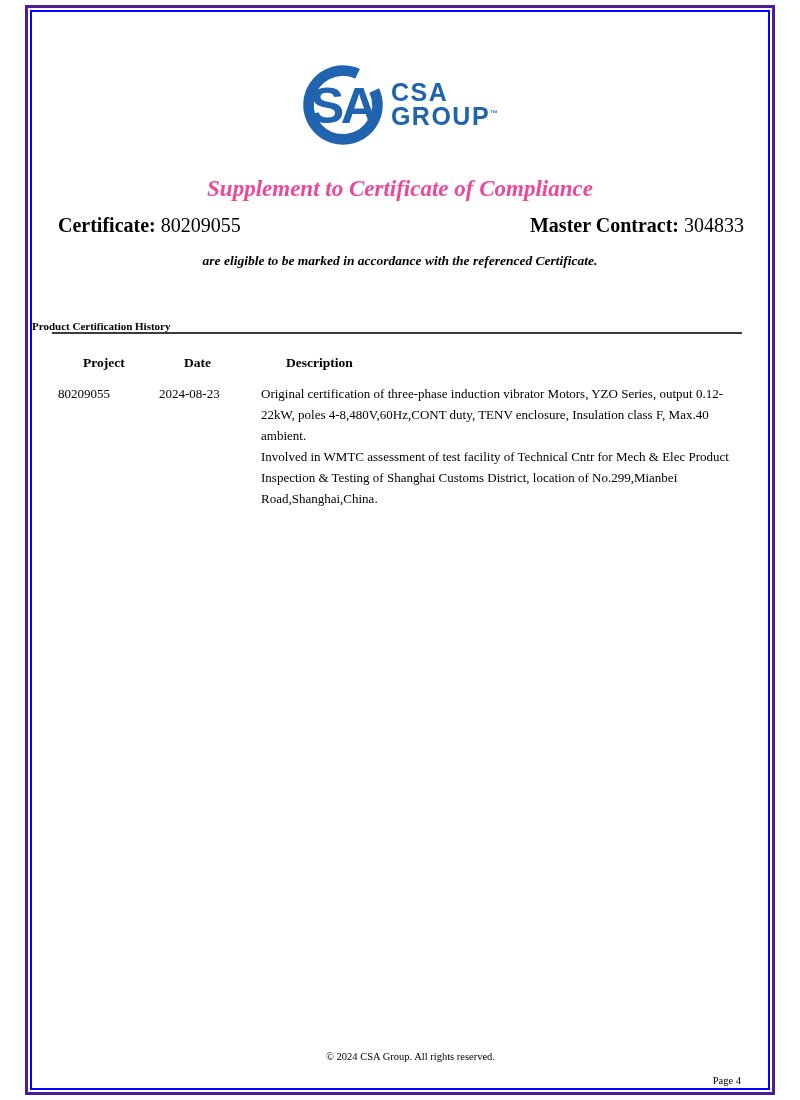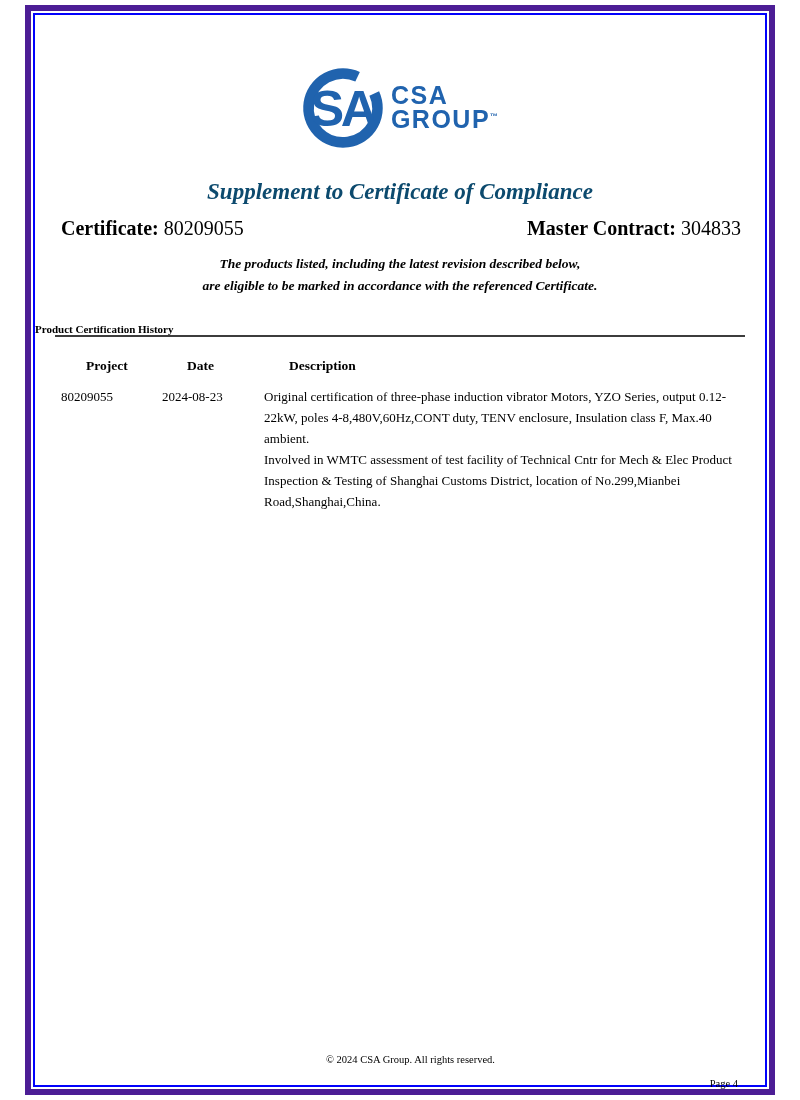--- a/index.html
+++ b/index.html
@@ -3,21 +3,21 @@
 <meta charset="utf-8">
 <style>
   * { margin:0; padding:0; box-sizing:border-box; }
   html,body { background:#ffffff; }
   .page {
     position:relative; width:800px; height:1100px; background:#ffffff;
     font-family:"Liberation Serif", serif; color:#000; overflow:hidden;
   }
   .frame-outer {
     position:absolute; left:25px; top:5px; width:750px; height:1090px;
-    border:6px solid #4c1d95;
+    border:3px solid #4c1d95;
   }
   .frame-inner {
     position:absolute; top:2px; left:2px; right:2px; bottom:2px;
     border:2px solid #0202fc;
   }
   .content { position:absolute; top:0; left:0; right:0; bottom:0; }
 
   
   .logo-row {
     position:absolute; top:52px; left:0; width:100%;
@@ -27,21 +27,21 @@
   .wordmark {
     color:#2063AE; font-family:"Liberation Sans", sans-serif;
     font-weight:bold; font-size:25px; line-height:21px; letter-spacing:1.5px;
   }
   .tm { font-size:8px; vertical-align:super; letter-spacing:0; }
 
   
   .doc-title {
     position:absolute; top:163px; left:0; width:100%; text-align:center;
     font-size:23px; line-height:28px; font-weight:bold; font-style:italic;
-    color:#0c4a6e;
+    color:#ec4899;
   }
 
   
   .meta-row {
     position:absolute; top:204px; left:26px; right:24px;
     display:flex; justify-content:space-between; font-size:20px; line-height:19px;
   }
   .lbl { font-weight:bold; }
 
   
@@ -102,21 +102,20 @@
             <span class="lbl">Certificate:</span>
             <span>80209055</span>
           </div>
           <div>
             <span class="lbl">Master Contract:</span>
             <span>304833</span>
           </div>
         </div>
 
         <div class="notice">
-          <div>The products listed, including the latest revision described below,</div>
           <div>are eligible to be marked in accordance with the referenced Certificate.</div>
         </div>
 
         <div class="section-heading">Product Certification History</div>
         <div class="rule"></div>
 
         <div class="history">
           <div class="hcell c-project">Project</div>
           <div class="hcell c-date">Date</div>
           <div class="hcell c-desc">Description</div>

